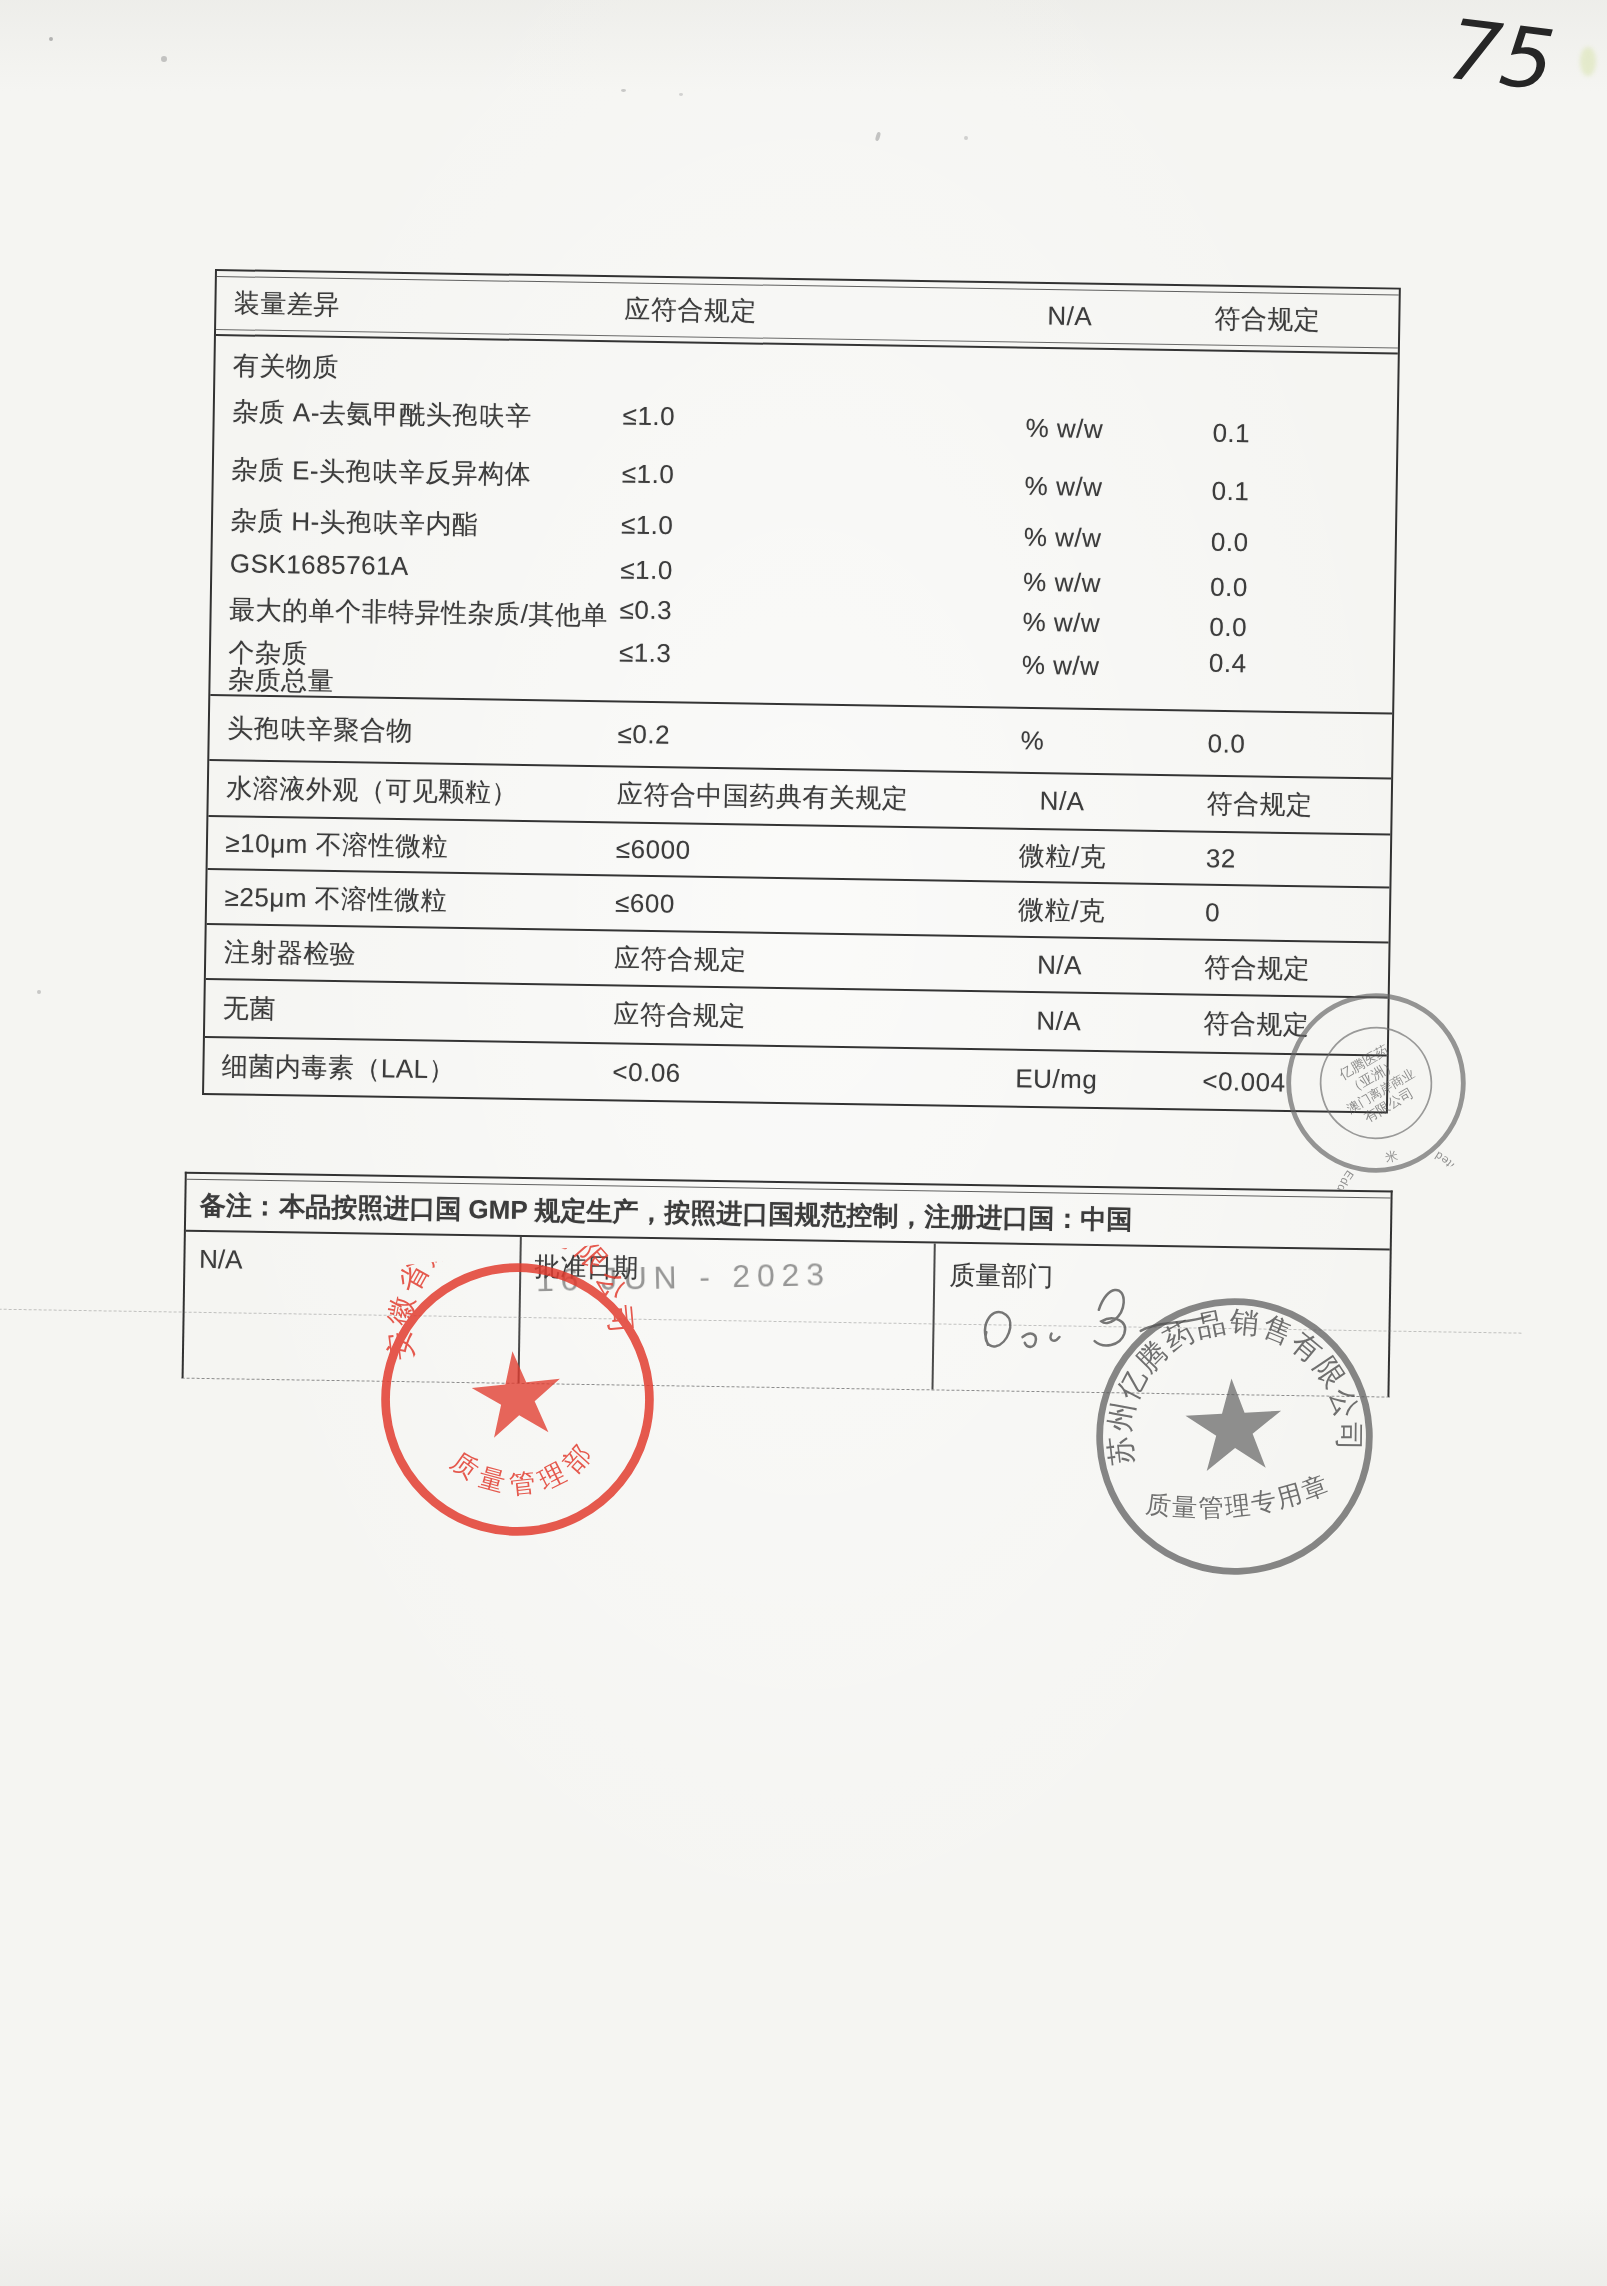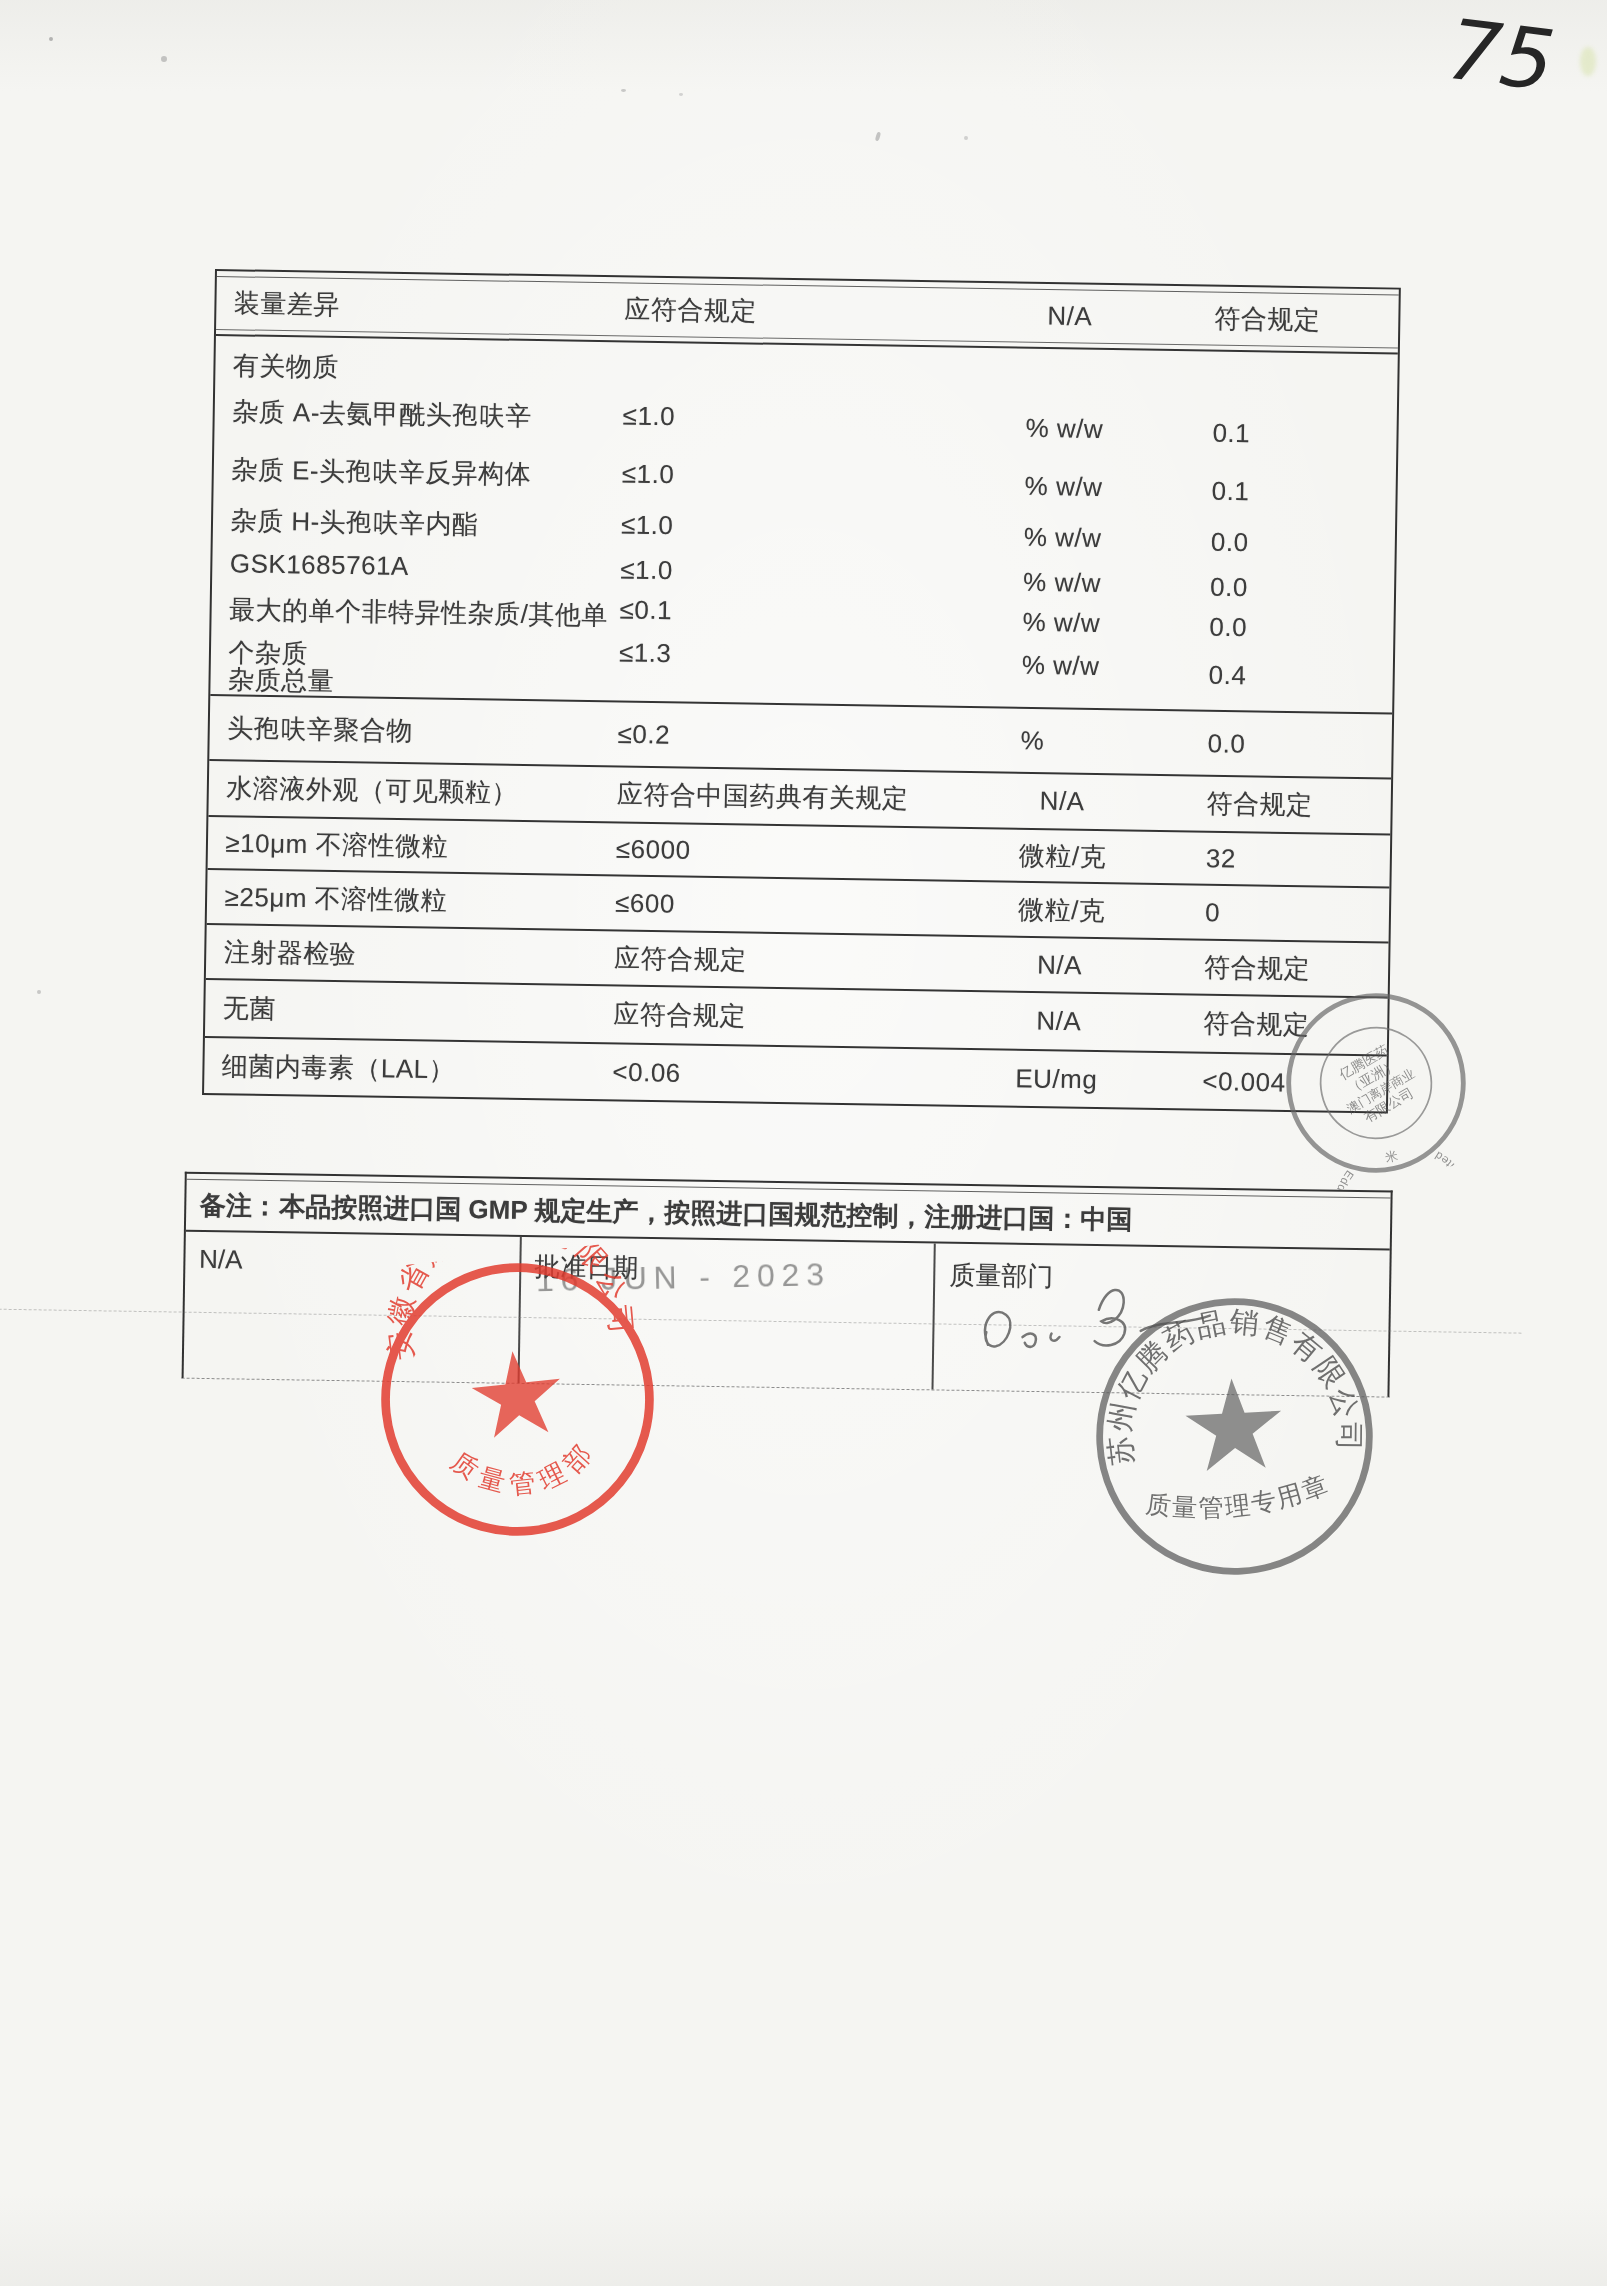--- a/index.html
+++ b/index.html
@@ -87,28 +87,28 @@
         <span class="c c4" style="top:7.8px">0.0</span>
       </div>
       <div class="grp-line" style="top:212px;">
         <span class="c c1">GSK1685761A</span>
         <span class="c c2">≤1.0</span>
         <span class="c c3" style="top:5.8px">% w/w</span>
         <span class="c c4" style="top:7.8px">0.0</span>
       </div>
       <div class="grp-line" style="top:252px;height:85px;">
         <span class="c c1 wrapcell">最大的单个非特异性杂质/其他单个杂质</span>
-        <span class="c c2">≤0.1</span>
+        <span class="c c2">≤0.3</span>
         <span class="c c3" style="top:5.8px">% w/w</span>
         <span class="c c4" style="top:7.8px">0.0</span>
       </div>
       <div class="grp-line" style="top:295px;height:64px;">
         <span class="c c2">≤1.3</span>
         <span class="c c3" style="top:5.8px">% w/w</span>
-        <span class="c c4" style="top:13px">0.4</span>
+        <span class="c c4" style="top:1px">0.4</span>
         <span class="c c1" style="top:31px">杂质总量</span>
       </div>
     </div>
 
     <div class="t1row" style="height:65px;">
       <span class="c c1 vc">头孢呋辛聚合物</span>
       <span class="c c2 vc">≤0.2</span>
       <span class="c c3 vc">%</span>
       <span class="c c4 vc">0.0</span>
     </div>

